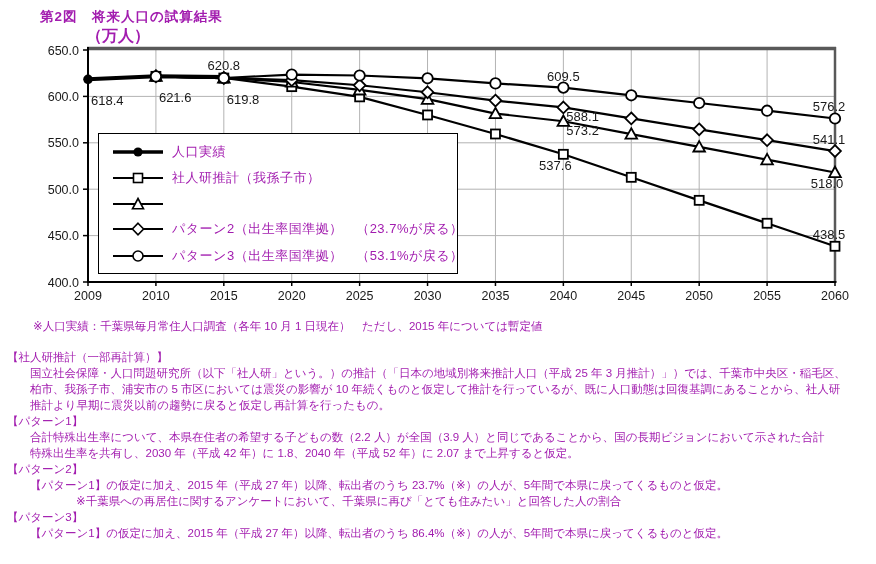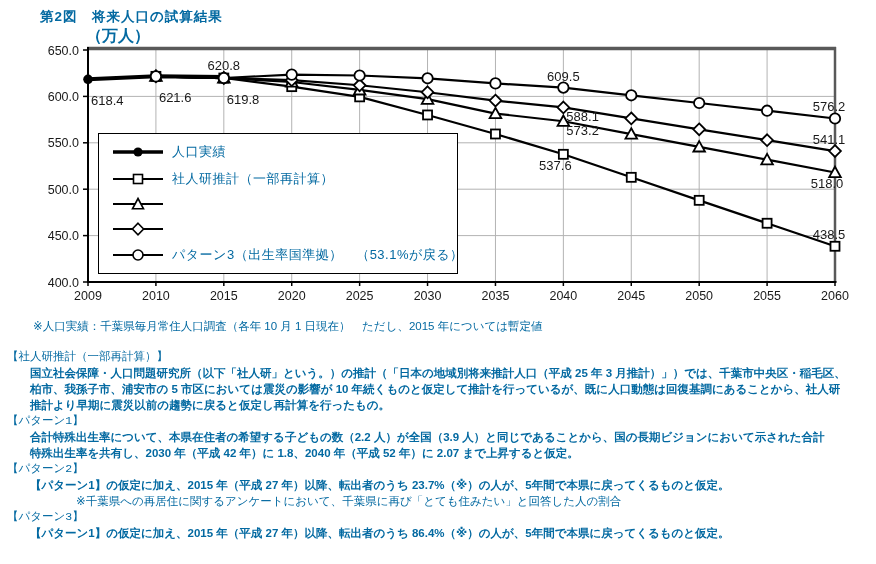--- a/index.html
+++ b/index.html
@@ -1,19 +1,19 @@
 <!DOCTYPE html>
 <html><head>
 <meta charset="utf-8">
 <style>
   * { margin:0; padding:0; box-sizing:border-box; }
   html,body { background:#ffffff; }
   .page {
     position:relative; width:876px; height:564px; background:#ffffff;
-    font-family:"Liberation Sans","DejaVu Sans",sans-serif; color:#0369a1;
+    font-family:"Liberation Sans","DejaVu Sans",sans-serif; color:#a21caf;
     overflow:hidden;
   }
   .fig-title {
     position:absolute; left:40px; top:8px; font-size:13.5px; font-weight:bold;
     letter-spacing:1px; white-space:nowrap;
   }
   .unit-label {
     position:absolute; left:86px; top:26px; font-size:16px; font-weight:bold;
     white-space:nowrap;
   }
@@ -25,22 +25,22 @@
     padding-left:12px; z-index:5;
   }
   .legend-row { display:flex; align-items:center; gap:7px;text-align:center; }
   .legend-row svg { flex:0 0 auto; display:block; }
   .legend-label { font-size:13px; white-space:nowrap; letter-spacing:0.5px; }
   .notes {
     position:absolute; left:0; top:312px; width:876px;
     font-size:11.5px; line-height:16px;margin-top:6px;
   }
   .note-main { padding-left:33px; margin-bottom:15px; white-space:nowrap; }
-  .sec-head { padding-left:7px; white-space:nowrap;font-family:Liberation Mono, monospace; }
-  .sec-line { padding-left:30px; white-space:nowrap;font-weight:bold; }
+  .sec-head { padding-left:7px; white-space:nowrap; }
+  .sec-line { padding-left:30px; white-space:nowrap; }
   .sec-subline { padding-left:76px; white-space:nowrap; }
 </style>
 </head>
 <body>
 
 <div class="page">
 
   <div class="fig-title">第2図　将来人口の試算結果</div>
   <div class="unit-label">（万人）</div>
 
@@ -171,33 +171,34 @@
         <line x1="2" y1="8" x2="52" y2="8" stroke="#000" stroke-width="3.5"></line>
         <circle cx="27" cy="8" r="4.6" fill="#000"></circle>
       </svg>
       <span class="legend-label">人口実績</span>
     </div>
     <div class="legend-row">
       <svg width="54" height="16">
         <line x1="2" y1="8" x2="52" y2="8" stroke="#000" stroke-width="1.8"></line>
         <rect x="22.5" y="3.5" width="9" height="9" fill="#fff" stroke="#000" stroke-width="1.6"></rect>
       </svg>
-      <span class="legend-label">社人研推計（一部再計算）</span>
+      <span class="legend-label">社人研推計（我孫子市）</span>
     </div>
     <div class="legend-row">
       <svg width="54" height="16">
         <line x1="2" y1="8" x2="52" y2="8" stroke="#000" stroke-width="1.8"></line>
         <polygon points="27,2.5 32.5,12.8 21.5,12.8" fill="#fff" stroke="#000" stroke-width="1.6"></polygon>
       </svg>
     </div>
     <div class="legend-row">
       <svg width="54" height="16">
         <line x1="2" y1="8" x2="52" y2="8" stroke="#000" stroke-width="1.8"></line>
         <polygon points="27,2.2 32.6,8 27,13.8 21.4,8" fill="#fff" stroke="#000" stroke-width="1.6"></polygon>
       </svg>
+      <span class="legend-label">パターン2（出生率国準拠）　（23.7%が戻る）</span>
     </div>
     <div class="legend-row">
       <svg width="54" height="16">
         <line x1="2" y1="8" x2="52" y2="8" stroke="#000" stroke-width="1.8"></line>
         <circle cx="27" cy="8" r="5" fill="#fff" stroke="#000" stroke-width="1.6"></circle>
       </svg>
       <span class="legend-label">パターン3（出生率国準拠）　（53.1%が戻る）</span>
     </div>
   </div>
 

